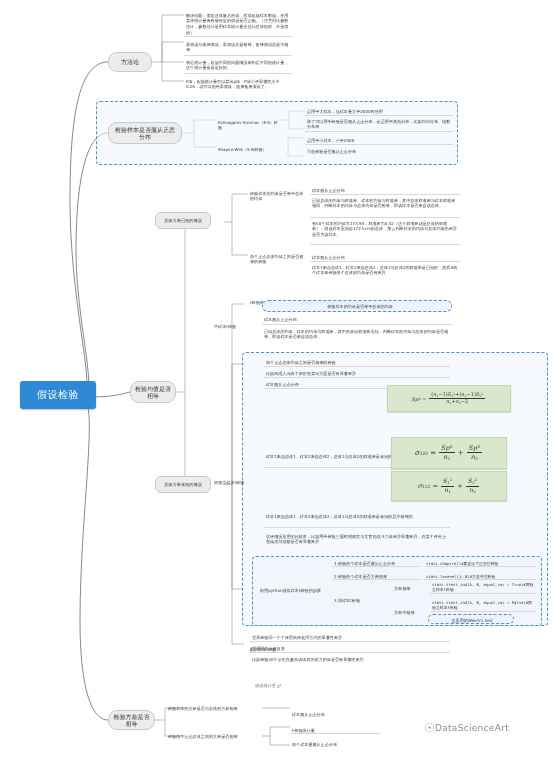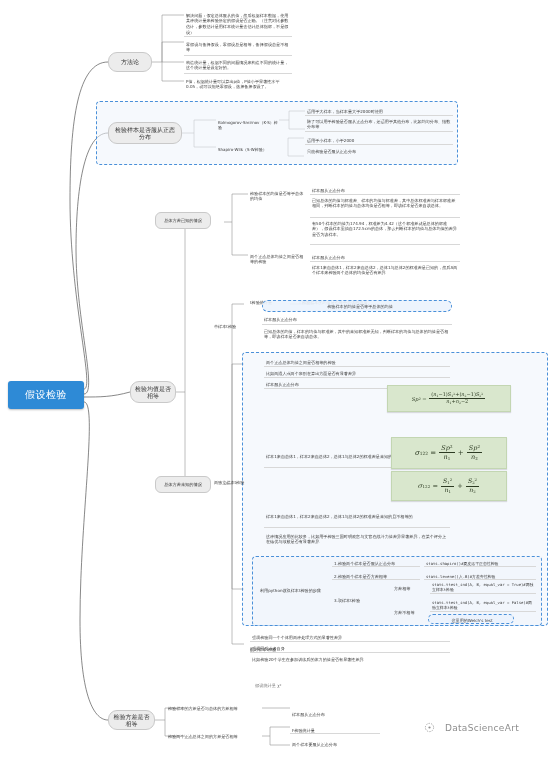--- a/index.html
+++ b/index.html
@@ -53,21 +53,21 @@
   .frac{display:inline-flex;flex-direction:column;align-items:center;justify-content:center;
         vertical-align:middle;line-height:1;margin:0 1px;}
   .frac .num{border-bottom:.6px solid #2d3b23;padding:0 2px 0.4px;}
   .frac .den{padding:0.4px 2px 0;}
   sub{font-size:.62em;vertical-align:-.25em;}
   sup{font-size:.62em;vertical-align:.45em;}
   .ital{font-style:italic;}
 
   
   .watermark{
-    position:absolute;display:flex;align-items:center;gap:10px;
+    position:absolute;display:flex;align-items:center;gap:0;
     color:#8d8d8d;font-size:9px;letter-spacing:.3px;
   }
   .wm-logo{width:11px;height:11px;}
 
   .tinytext{position:absolute;font-size:4.2px;color:#6f6f6f;}
 </style>
 </head>
 <body>
 
 <div id="canvas">
@@ -117,21 +117,21 @@
 
     <g fill="none" stroke="#8a8a8a" stroke-width=".55">
       <path d="M155,720 h10 v-12 h20"></path>
       <path d="M165,720 v16 h20"></path>
       <path d="M262,708 h8 v0 h20"></path>
       <path d="M262,736 h8 v-9 h20"></path>
       <path d="M270,736 v9 h20"></path>
     </g>
   </svg>
 
-  <div class="node root" style="left:8px;top:381px;width:76px;height:28px;">假设检验</div>
+  <div class="node root" style="left:20px;top:381px;width:76px;height:28px;">假设检验</div>
 
   <div class="node lvl1" style="left:108px;top:52px;width:44px;height:20px;">方法论</div>
 
   <div class="node leaf" style="left:184px;top:11px;width:108px;height:26px;">解决问题：假定总体服从的值，然后根据样本数据，使用某种统计量来检验所定的假设是否正确。（注意对比参数估计，参数估计是用样本统计量去估计总体指标，不是假设）</div>
   <div class="node leaf" style="left:184px;top:40px;width:108px;height:16px;">零假设与备择假设，零假设总是相等，备择假设总是不相等</div>
   <div class="node leaf" style="left:184px;top:58px;width:108px;height:16px;">构造统计量，根据不同的问题情况来构造不同的统计量，这个统计量是设定好的。</div>
   <div class="node leaf nb" style="left:184px;top:77px;width:108px;height:16px;">P值，根据统计量可以算出p值，P值小于显著性水平0.05，就可以拒绝零假设，选择备择假设了。</div>
 
   <div class="dash" style="left:96px;top:101px;width:362px;height:64px;"></div>
 

